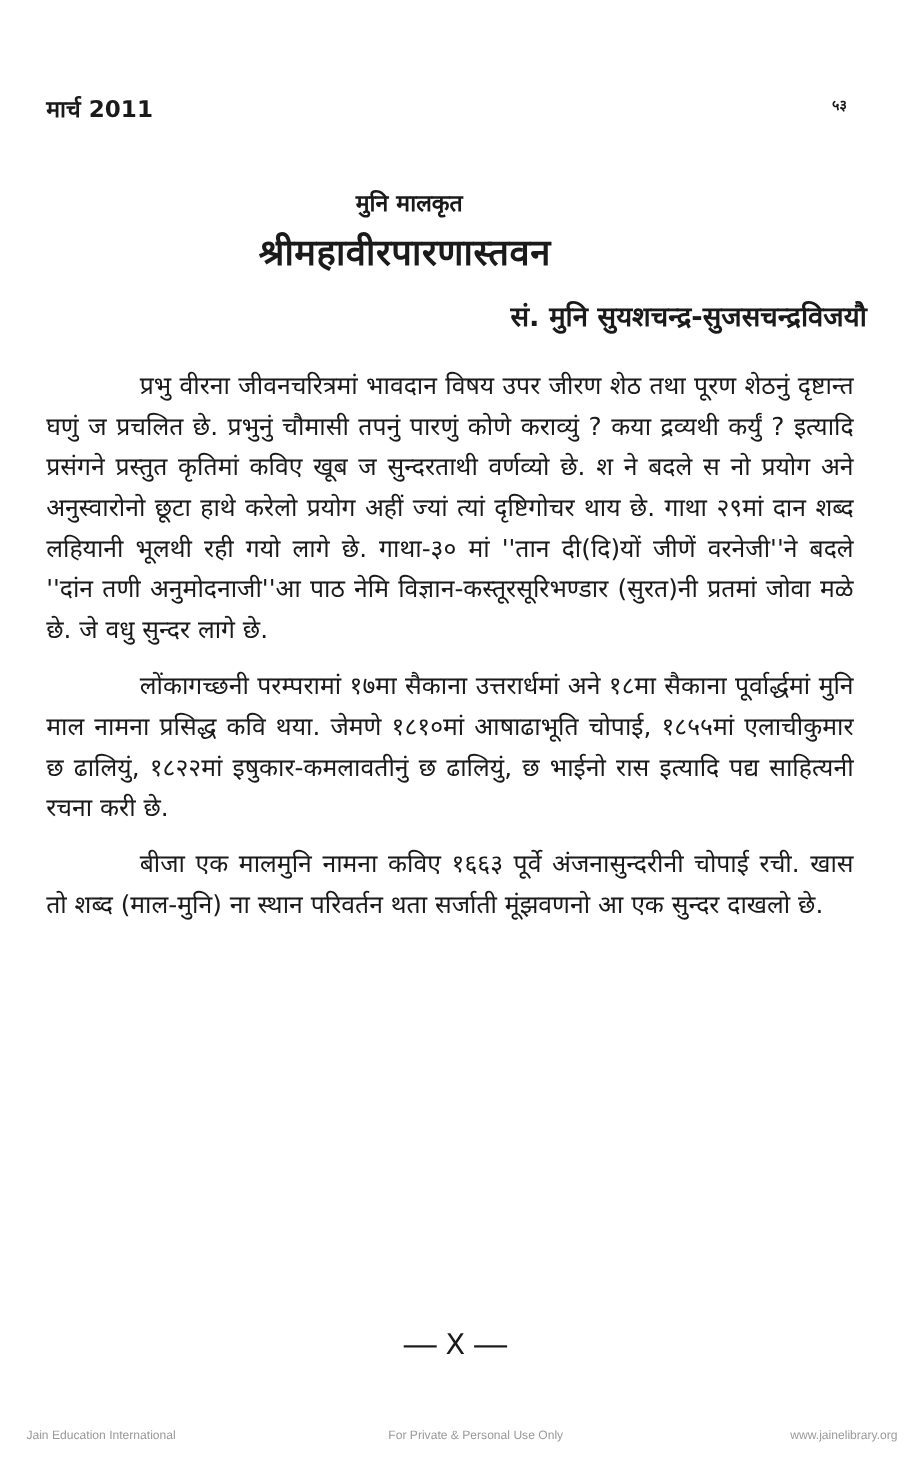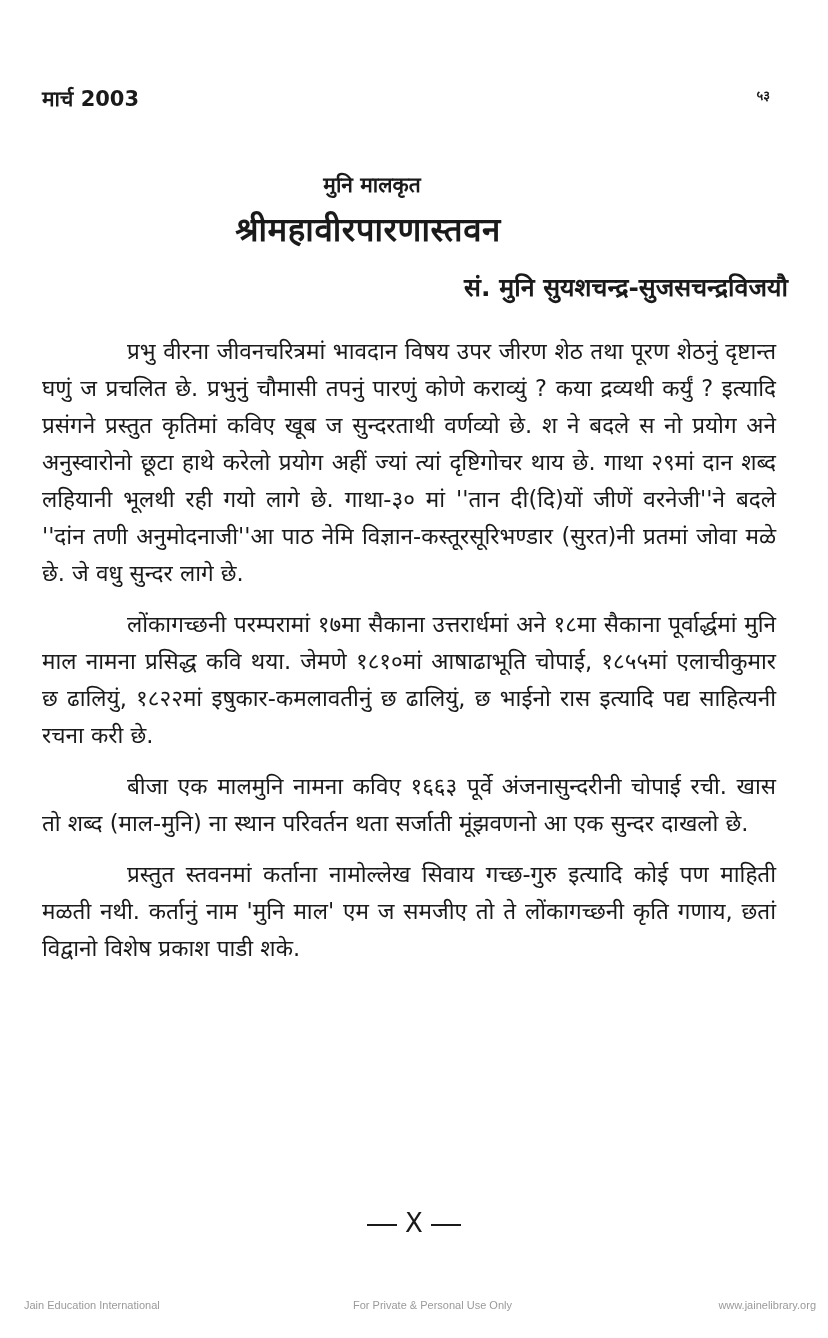--- a/index.html
+++ b/index.html
@@ -15,32 +15,31 @@
   .endmark { position: absolute; left: 0; width: 828px; top: 1208px; text-align: center; font-size: 26px; }
   .endmark .dash { display: inline-block; width: 30px; height: 2px; background: #1a1a1a; vertical-align: middle; }
   .footer { position: absolute; top: 1299px; font-family: "Liberation Sans", sans-serif; font-size: 11px; color: #9a9a9a; }
   .footer-left { left: 24px; }
   .footer-mid { left: 305px; margin-left: 48px; }
   .footer-right { right: 12px; }
 </style>
 </head>
 <body>
 
-<div class="header-left">मार्च 2003</div>
+<div class="header-left">मार्च 2011</div>
 <div class="header-right">५३</div>
 
 <div class="author-line">मुनि मालकृत</div>
 <div class="title">श्रीमहावीरपारणास्तवन</div>
 <div class="editors">सं. मुनि सुयशचन्द्र-सुजसचन्द्रविजयौ</div>
 
 <div class="body">
   <p class="para">प्रभु वीरना जीवनचरित्रमां भावदान विषय उपर जीरण शेठ तथा पूरण शेठनुं दृष्टान्त घणुं ज प्रचलित छे. प्रभुनुं चौमासी तपनुं पारणुं कोणे कराव्युं ? कया द्रव्यथी कर्युं ? इत्यादि प्रसंगने प्रस्तुत कृतिमां कविए खूब ज सुन्दरताथी वर्णव्यो छे. श ने बदले स नो प्रयोग अने अनुस्वारोनो छूटा हाथे करेलो प्रयोग अहीं ज्यां त्यां दृष्टिगोचर थाय छे. गाथा २९मां दान शब्द लहियानी भूलथी रही गयो लागे छे. गाथा-३० मां ''तान दी(दि)यों जीणें वरनेजी''ने बदले ''दांन तणी अनुमोदनाजी''आ पाठ नेमि विज्ञान-कस्तूरसूरिभण्डार (सुरत)नी प्रतमां जोवा मळे छे. जे वधु सुन्दर लागे छे.</p>
   <p class="para">लोंकागच्छनी परम्परामां १७मा सैकाना उत्तरार्धमां अने १८मा सैकाना पूर्वार्द्धमां मुनि माल नामना प्रसिद्ध कवि थया. जेमणे १८१०मां आषाढाभूति चोपाई, १८५५मां एलाचीकुमार छ ढालियुं, १८२२मां इषुकार-कमलावतीनुं छ ढालियुं, छ भाईनो रास इत्यादि पद्य साहित्यनी रचना करी छे.</p>
   <p class="para">बीजा एक मालमुनि नामना कविए १६६३ पूर्वे अंजनासुन्दरीनी चोपाई रची.  खास तो शब्द (माल-मुनि) ना स्थान परिवर्तन थता सर्जाती मूंझवणनो आ एक सुन्दर दाखलो छे.</p>
-  <p class="para">प्रस्तुत स्तवनमां कर्ताना नामोल्लेख सिवाय गच्छ-गुरु इत्यादि कोई पण माहिती मळती नथी. कर्तानुं नाम 'मुनि माल' एम ज समजीए तो ते लोंकागच्छनी कृति गणाय, छतां विद्वानो विशेष प्रकाश पाडी शके.</p>
 </div>
 
 <div class="endmark">
   <span class="dash"></span>
   <span>X</span>
   <span class="dash"></span>
 </div>
 
 <div class="footer footer-left">Jain Education International</div>
 <div class="footer footer-mid">For Private &amp; Personal Use Only</div>

